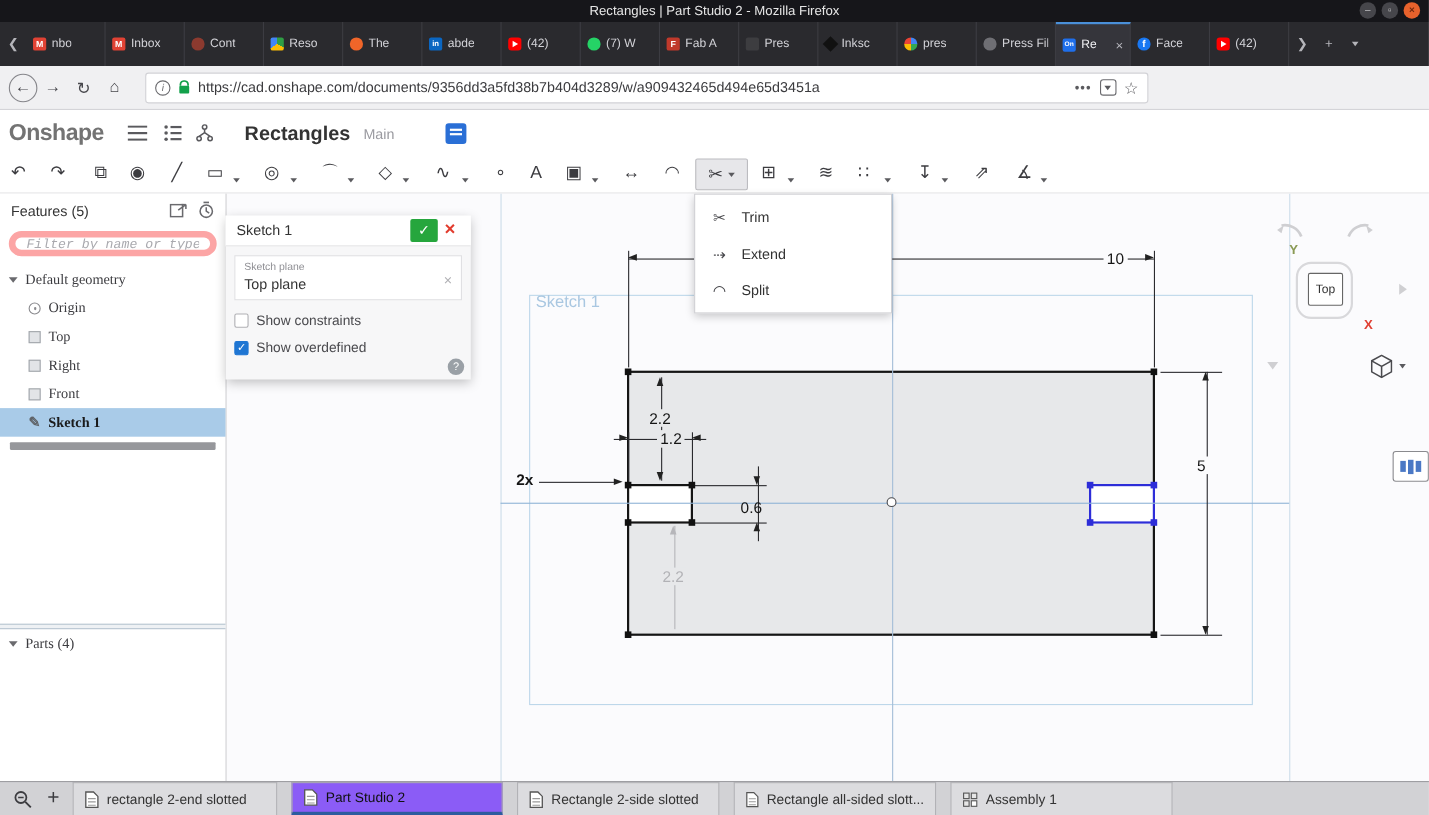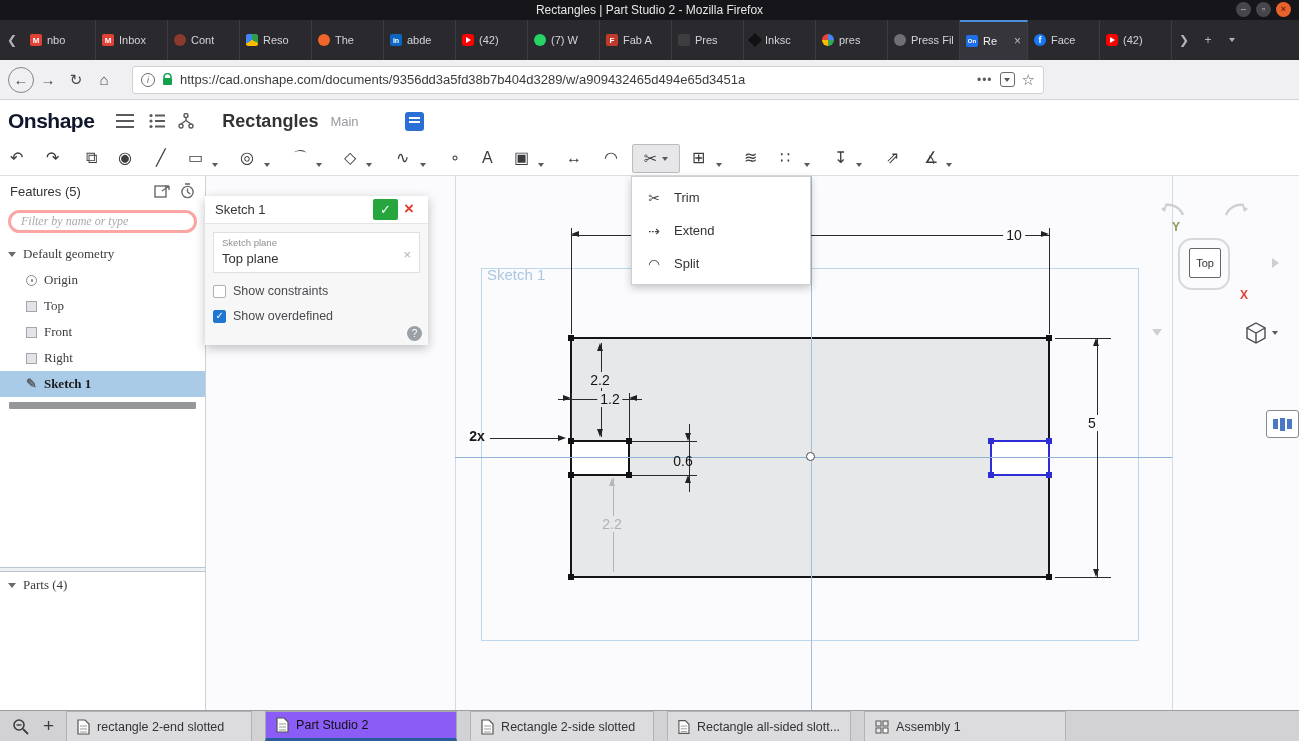--- a/index.html
+++ b/index.html
@@ -45,21 +45,21 @@
   .urlfield { margin-left:14px; width:912px; height:28px; background:#fff; border:1px solid #d2d2d6; border-radius:3px; display:flex; align-items:center; padding:0 8px; gap:7px; overflow:hidden; }
   .info-i { width:14px; height:14px; flex:none; border:1.2px solid #6a6a6e; border-radius:50%; color:#6a6a6e; font-size:9px; line-height:12px; text-align:center; font-style:italic; }
   .urltext { font-size:13px; color:#3b3b3e; white-space:nowrap; overflow:hidden; flex:1; }
   .dots3 { color:#5a5a5e; font-size:12px; letter-spacing:1px; flex:none; }
   .pocketbox { width:15px; height:15px; border:1.2px solid #6a6a6e; border-radius:3px; flex:none; display:flex; align-items:center; justify-content:center; }
   .star { color:#5a5a5e; font-size:15px; flex:none; }
   .tb-right-icons { position:absolute; right:10px; top:68px; display:flex; gap:18px; align-items:center; }
 
   
   .appheader { position:absolute; left:0; top:100px; width:1299px; height:42px; background:#fff; display:flex; align-items:center; }
-  .onshape-logo { font-size:21px; font-weight:bold; color:#0f172a; margin-left:8px; letter-spacing:-0.5px; }
+  .onshape-logo { font-size:21px; font-weight:bold; color:#737373; margin-left:8px; letter-spacing:-0.5px; }
   .doc-title { font-size:18px; font-weight:bold; color:#333; margin-left:28px; }
   .doc-workspace { font-size:13px; color:#9a9aa0; margin-left:12px; }
   .doclabel { width:19px; height:19px; background:#2a6fd6; border-radius:3px; margin-left:46px; position:relative; }
   .doclabel::after { content:""; position:absolute; left:4px; top:5px; width:11px; height:2px; background:#fff; box-shadow:0 4px 0 #fff; }
   .hdr-right { position:absolute; right:10px; top:105px; display:flex; align-items:center; gap:12px; }
   .hdr-btn { border:1px solid #c9c9cd; border-radius:3px; background:#fff; color:#3c3c40; font-size:13px; padding:6px 12px; }
   .hdr-btn.primary { background:#2a6fd6; border-color:#2a6fd6; color:#fff; }
   .helpcircle { width:19px; height:19px; border-radius:50%; background:#5f6368; color:#fff; font-size:12px; text-align:center; line-height:19px; }
   .avatar { width:21px; height:21px; border-radius:50%; background:#3f6fd0; position:relative; overflow:hidden; }
   .avatar::before { content:""; position:absolute; left:6.5px; top:3px; width:8px; height:8px; border-radius:50%; background:#fff; }
@@ -77,21 +77,21 @@
   .trimmenu { position:absolute; left:631px; top:176px; width:180px; background:#fff; border:1px solid #cfcfd3; box-shadow:0 3px 8px rgba(0,0,0,0.22); z-index:60; padding:4px 0; }
   .menuitem { height:33px; display:flex; align-items:center; padding:0 12px; gap:10px; font-size:13px; color:#333; }
   .menuicon { width:20px; text-align:center; color:#4a4a4e; font-size:14px; }
 
   
   .features { position:absolute; left:0; top:176px; width:206px; height:534px; background:#fff; border-right:1px solid #cfcfd3; display:flex; flex-direction:column; z-index:10; }
   .ft-header { height:30px; display:flex; align-items:center; padding:0 10px; }
   .ft-title { font-size:13px; color:#333; }
   .ft-hicons { margin-left:auto; display:flex; gap:10px; align-items:center; }
   .ft-filterwrap { padding:4px 8px 8px 8px; }
-  .ft-filter { width:100%; height:23px; border:3px solid #fca5a5; border-radius:12px; padding:0 10px; font-size:12px; font-style:italic; color:#555; outline:none; font-family:Liberation Serif, serif; }
+  .ft-filter { width:100%; height:23px; border:6px solid #fca5a5; border-radius:12px; padding:0 10px; font-size:12px; font-style:italic; color:#555; outline:none; font-family:Liberation Mono, monospace; }
   .ft-filter::placeholder { color:#a9a9ae; font-style:italic; }
   .ft-row { height:26px; display:flex; align-items:center; gap:7px; padding-left:8px; font-size:13px; color:#3c3c40;font-family:Liberation Serif, serif; }
   .ft-row.child { padding-left:26px; }
   .ft-row.sel { background:#a9cbe8; color:#1a1a1a; font-weight:bold; }
   .tri-down { width:0; height:0; border-left:4px solid transparent; border-right:4px solid transparent; border-top:5px solid #6a6a6e; }
   .ic-origin { width:11px; height:11px; border:1px solid #8a8a8e; border-radius:50%; position:relative; flex:none; }
   .ic-origin::after { content:""; position:absolute; left:3.5px; top:3.5px; width:2.5px; height:2.5px; background:#8a8a8e; border-radius:50%; }
   .ic-plane { width:11px; height:11px; background:#e2e4e7; border:1px solid #a2a6ab; flex:none; }
   .ic-sketch { color:#5f6368; font-size:13px; flex:none; }
   .rollback { height:7px; background:#96979b; margin:5px 9px 0 9px; border-radius:1px; }
@@ -390,25 +390,25 @@
   <div class="ft-row child">
         <span class="ic-origin"></span>
         <span>Origin</span>
       </div>
   <div class="ft-row child">
         <span class="ic-plane"></span>
         <span>Top</span>
       </div>
   <div class="ft-row child">
         <span class="ic-plane"></span>
-        <span>Front</span>
+        <span>Right</span>
       </div>
   <div class="ft-row child">
         <span class="ic-plane"></span>
-        <span>Right</span>
+        <span>Front</span>
       </div>
   <div class="ft-row child sel">
         <span class="ic-sketch">✎</span>
         <span>Sketch 1</span>
       </div>
   <div class="rollback"></div>
   <div class="ft-divider"></div>
   <div class="ft-row">
         <span class="tri-down"></span>
         <span>Parts (4)</span>

